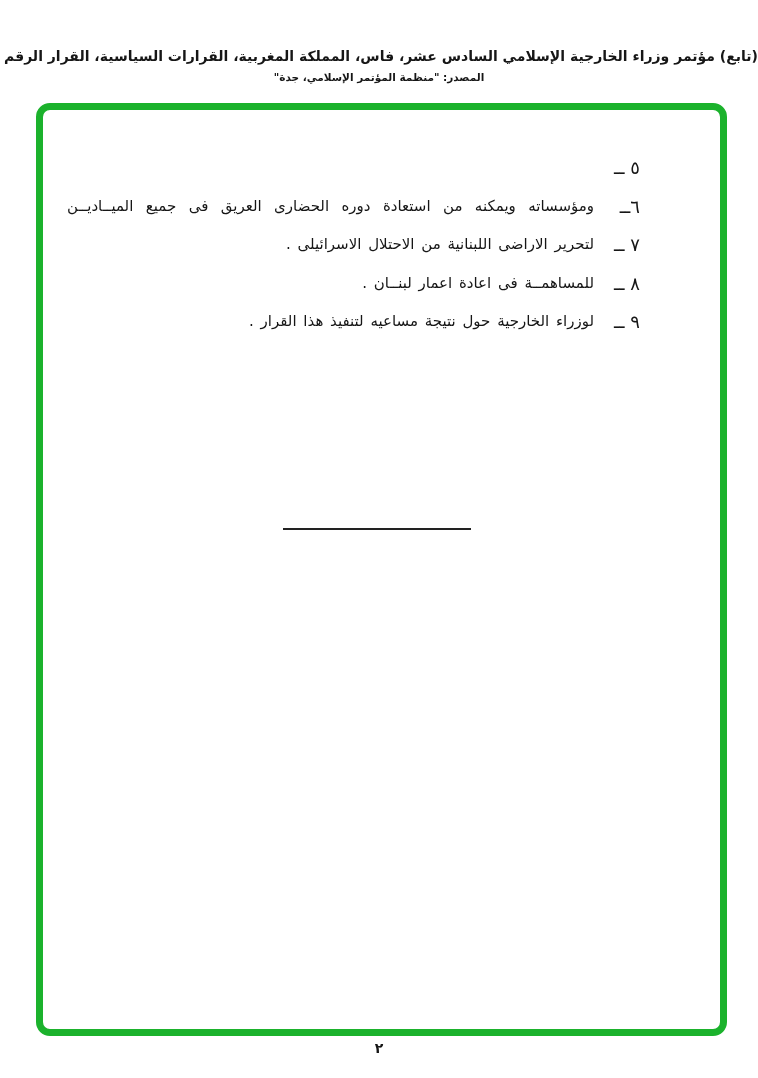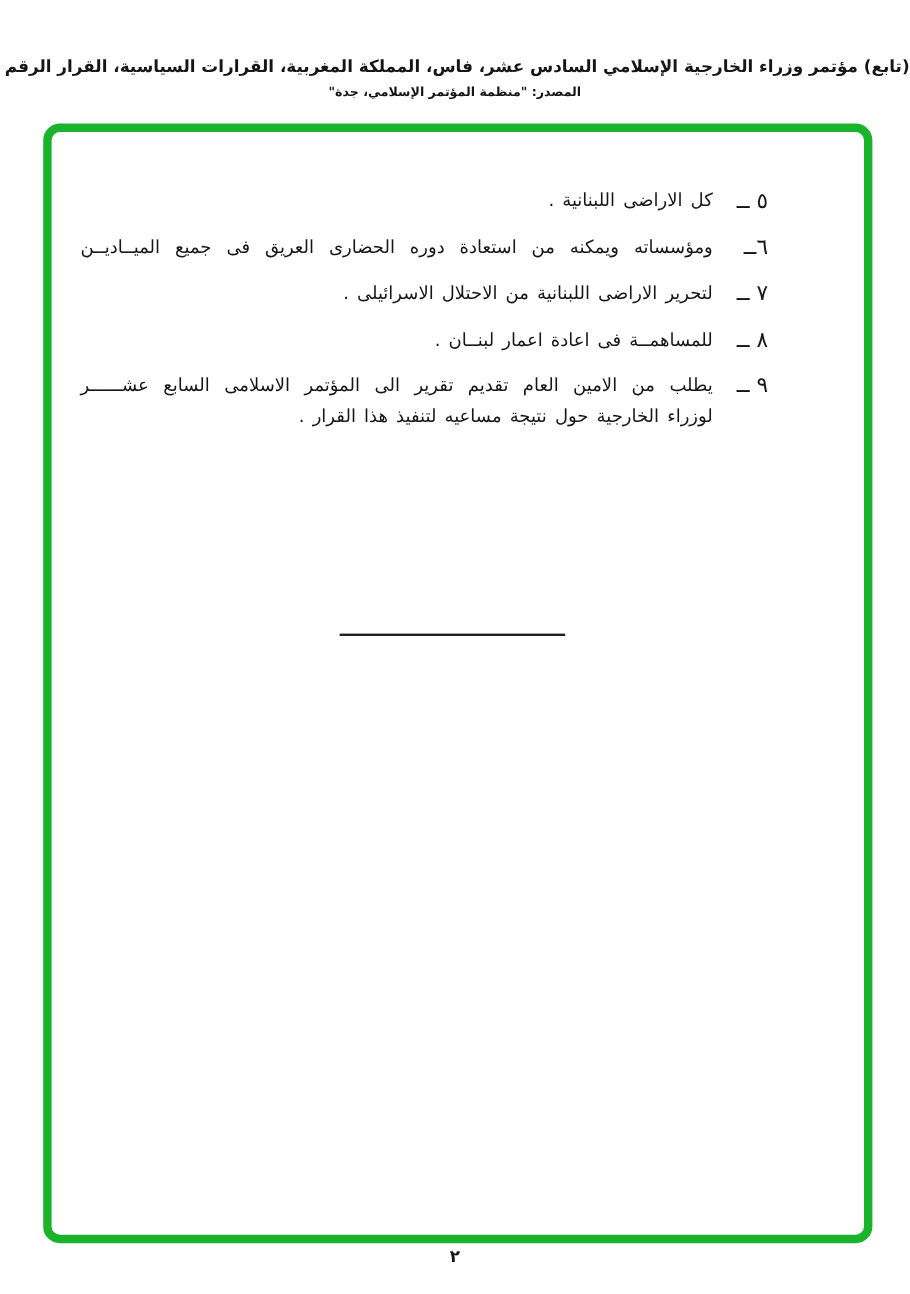--- a/index.html
+++ b/index.html
@@ -112,21 +112,20 @@
     <div class="h1">(تابع) مؤتمر وزراء الخارجية الإسلامي السادس عشر، فاس، المملكة المغربية، القرارات السياسية، القرار الرقم ١٦/١٢-س</div>
     <div class="h2">المصدر:  "منظمة المؤتمر الإسلامي، جدة"</div>
   </div>
 
   <div class="green-frame" style="border-color: rgb(27, 178, 44);"></div>
 
   <div class="content" dir="rtl">
       <div class="item">
         <div class="marker">٥ ــ</div>
         <div class="lines">
-          <div class="line end">كل الاراضى اللبنانية .</div>
         </div>
       </div>
       <div class="item">
         <div class="marker">٦ــ</div>
         <div class="lines">
           <div class="line fill">ومؤسساته ويمكنه من استعادة دوره الحضارى العريق فى جميع الميــاديــن</div>
         </div>
       </div>
       <div class="item">
         <div class="marker">٧ ــ</div>
@@ -136,21 +135,20 @@
       </div>
       <div class="item">
         <div class="marker">٨ ــ</div>
         <div class="lines">
           <div class="line end">للمساهمــة فى اعادة اعمار لبنــان .</div>
         </div>
       </div>
       <div class="item">
         <div class="marker">٩ ــ</div>
         <div class="lines">
-          <div class="line fill">يطلب من الامين العام تقديم تقرير الى المؤتمر الاسلامى السابع عشــــــر</div>
           <div class="line end">لوزراء الخارجية حول نتيجة مساعيه لتنفيذ هذا القرار .</div>
         </div>
       </div>
     </div>
 
   <div class="separator"></div>
 
   <div class="page-number">٢</div>
 
 </div>

